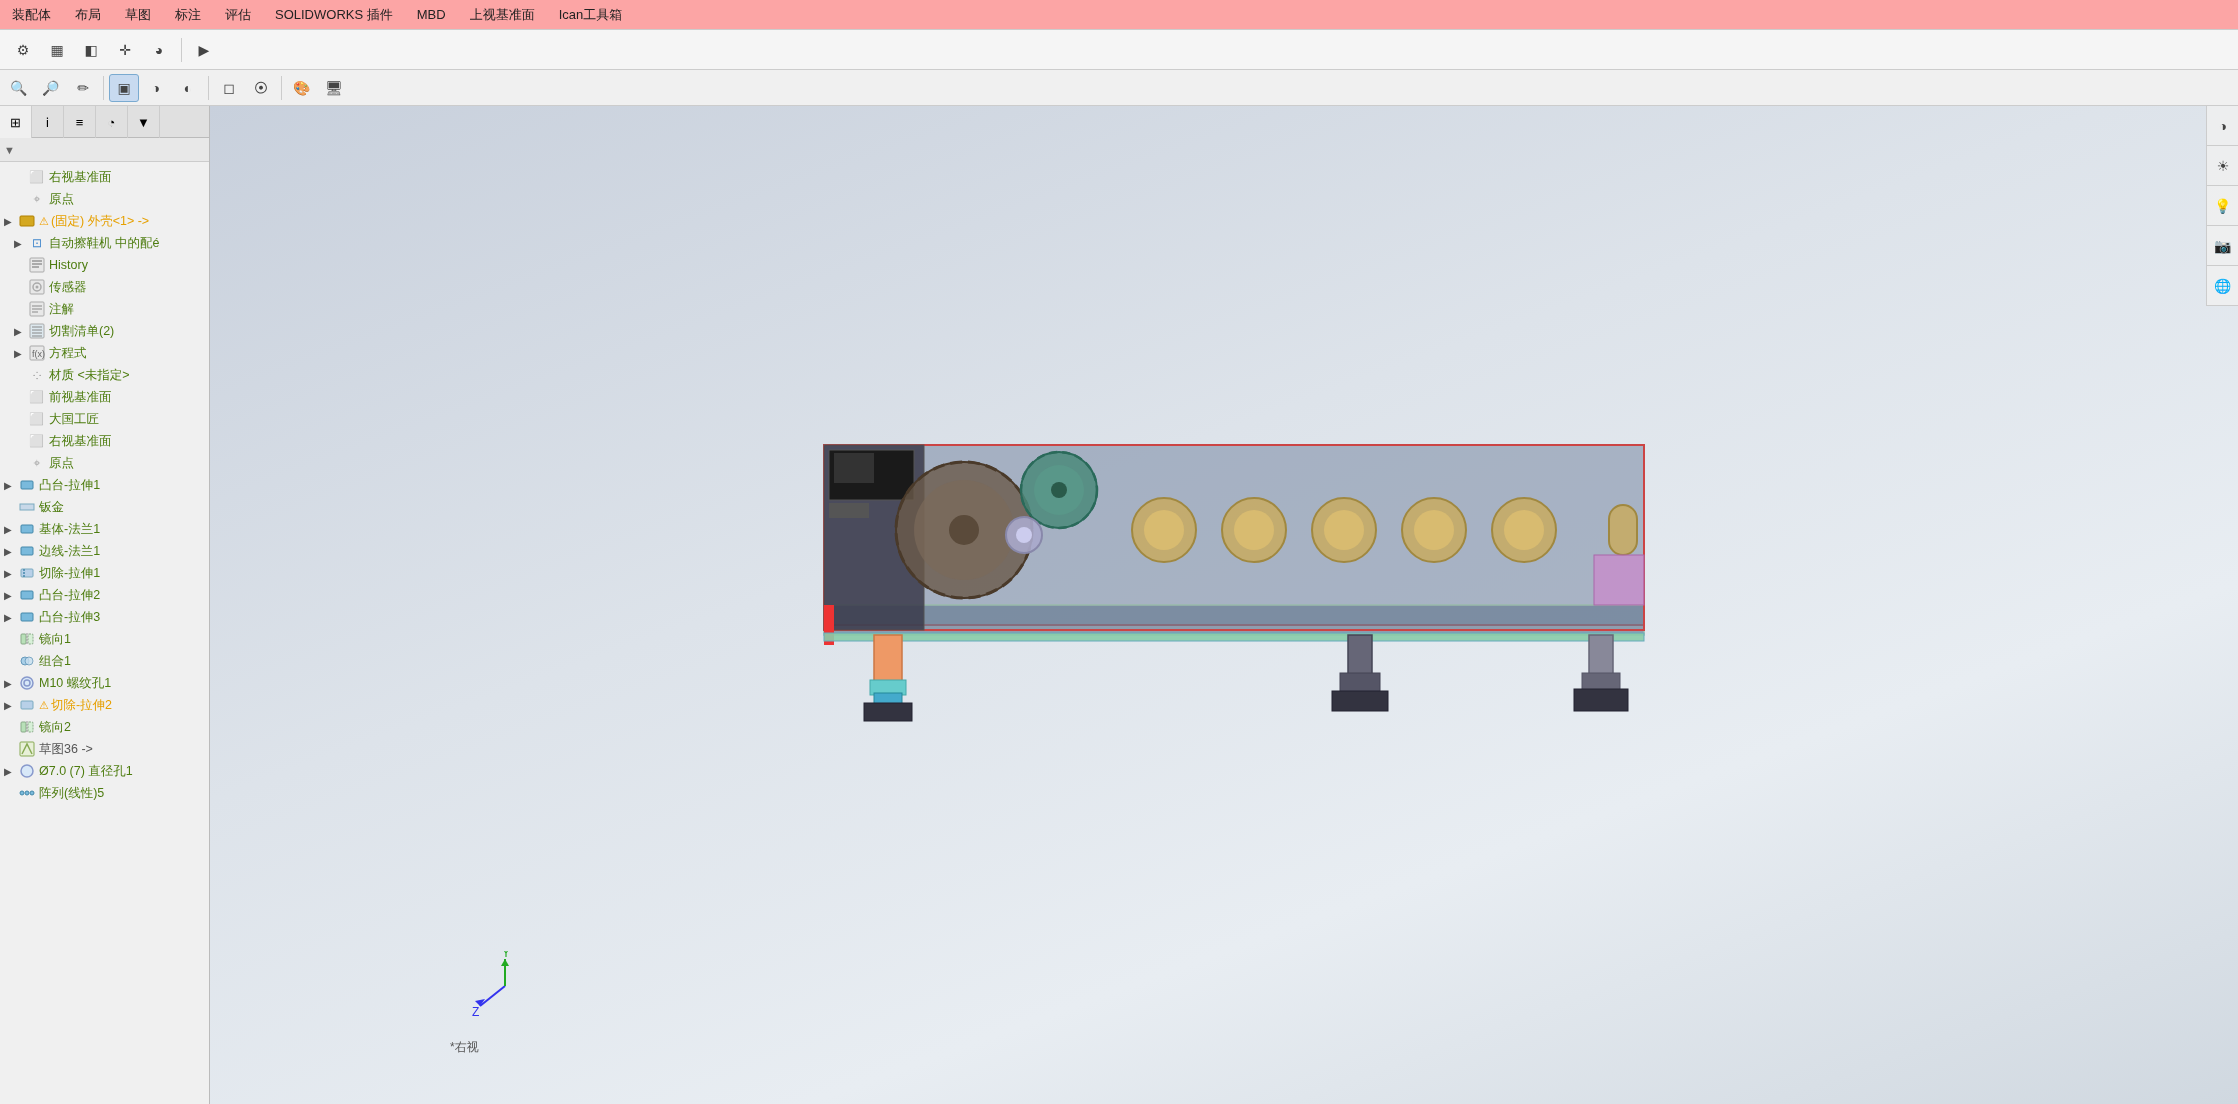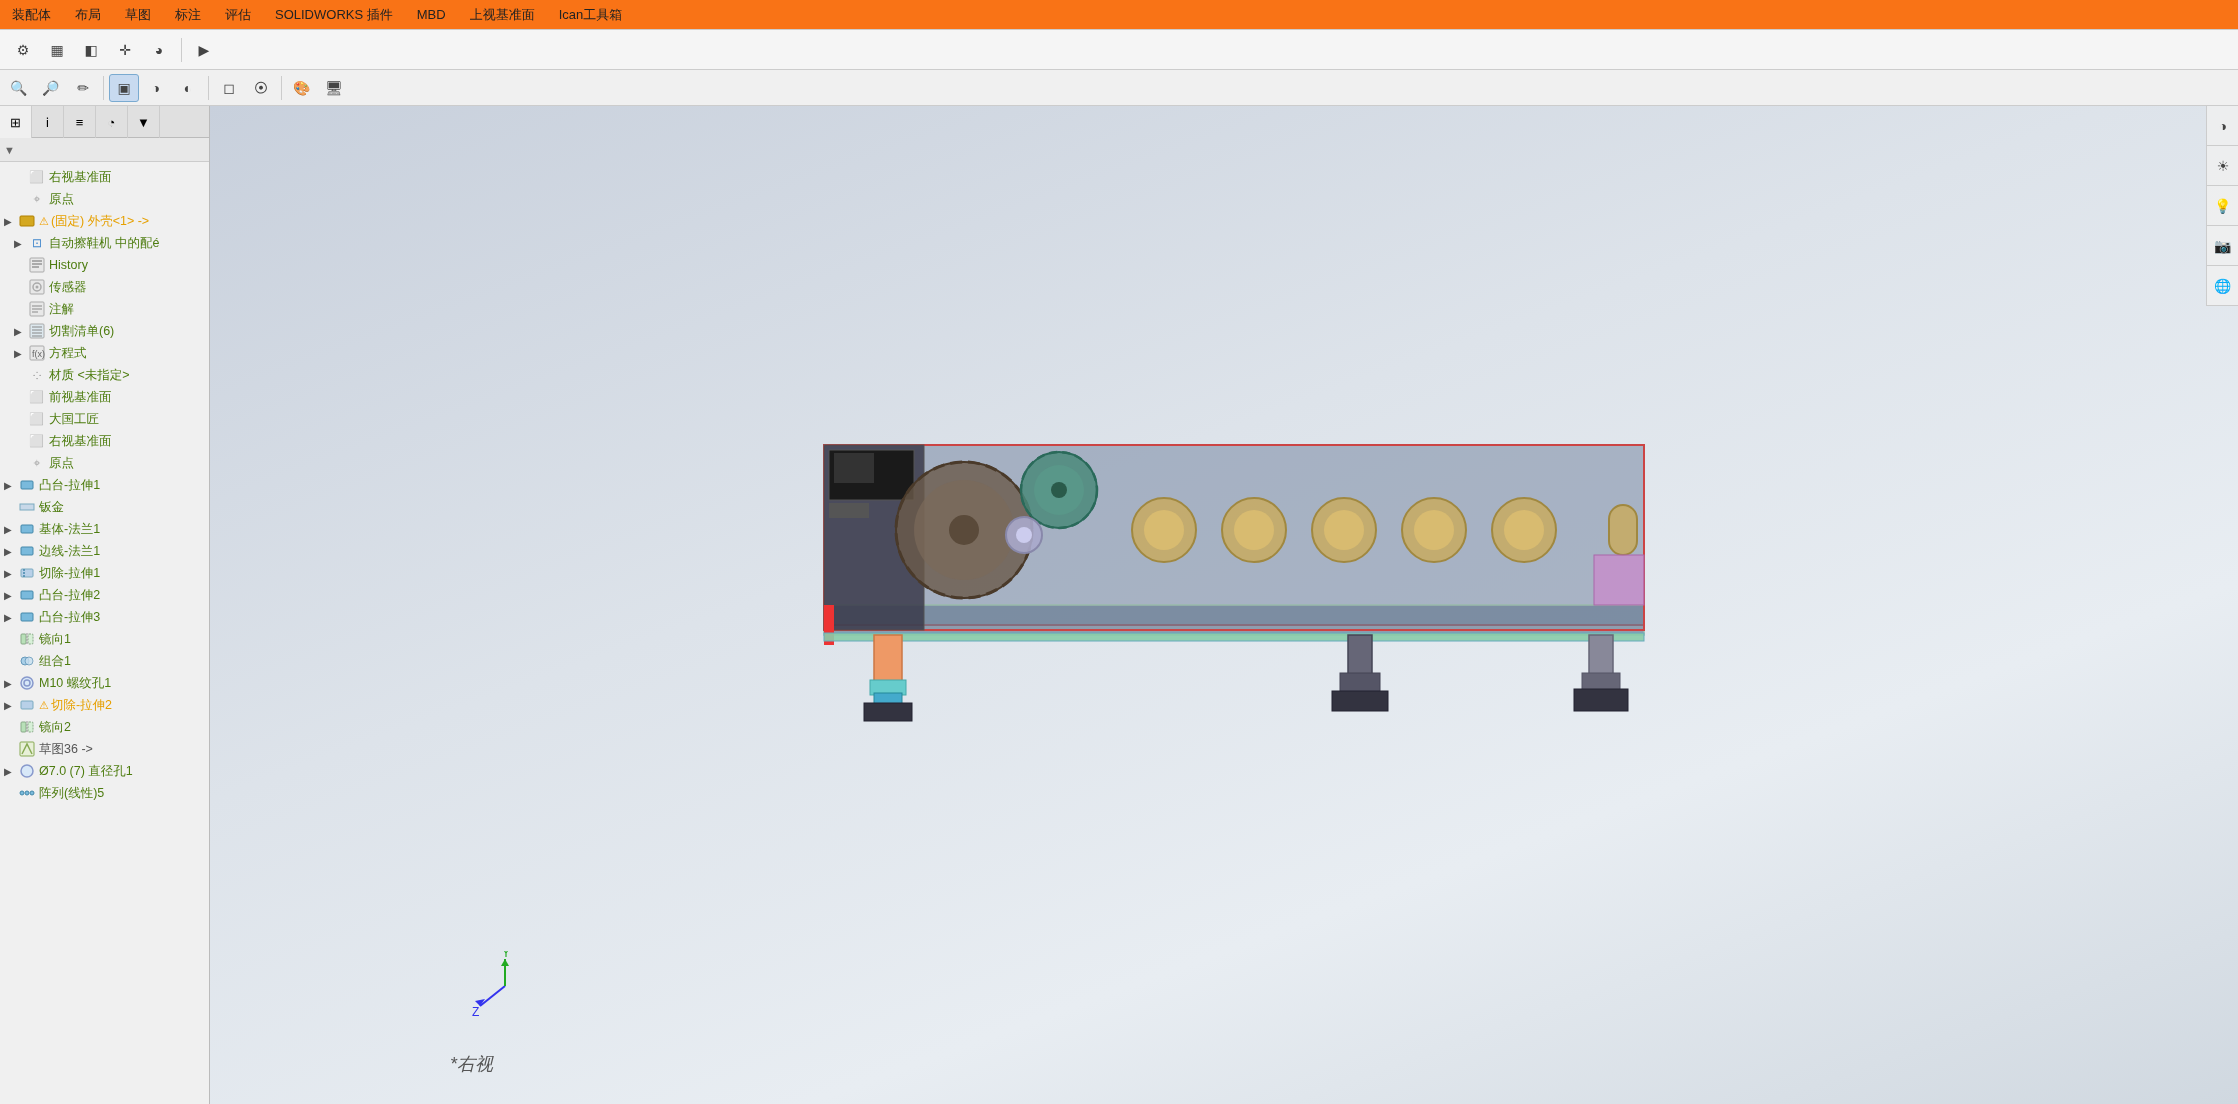--- a/index.html
+++ b/index.html
@@ -1,21 +1,21 @@
 <!DOCTYPE html>
 <html><head>
   <meta charset="utf-8">
   <style>
     * { margin: 0; padding: 0; box-sizing: border-box; }
     body { width: 2238px; height: 1104px; overflow: hidden; background: #d8dde6; font-family: 'SimSun', 'Microsoft YaHei', Arial, sans-serif; font-size: 13px; }
 
     
     .menu-bar {
       height: 30px;
-      background: #f97316;
+      background: #fca5a5;
       border-bottom: 1px solid #ccc;
       display: flex;
       align-items: center;
       padding: 0 8px;
       gap: 16px;
     }
     .menu-item {
       cursor: pointer;
       color: #222;
       font-size: 13px;
@@ -175,25 +175,24 @@
     
     .axis-indicator {
       position: absolute;
       bottom: 80px;
       left: 260px;
     }
 
     
     .view-label {
       position: absolute;
-      bottom: 28px;
+      bottom: 48px;
       left: 240px;
-      font-size: 18px;
+      font-size: 12px;
       color: #555;
-      font-style: italic;
     }
 
     
     .warn-icon { color: #f0a000; font-size: 11px; margin-right: 2px; }
   </style>
 </head>
 <body>
 
 <div class="menu-bar">
   <span class="menu-item">装配体</span>
@@ -322,21 +321,21 @@
         <span class="tree-arrow" style="color:#555;">▶</span>
         <span class="tree-icon" style="color:#888;">
           <svg width="16" height="16" viewBox="0 0 16 16">
               <rect x="1" y="1" width="14" height="14" rx="1" fill="#dde8ee" stroke="#aaa" stroke-width="1"></rect>
               <line x1="3" y1="4" x2="13" y2="4" stroke="#888" stroke-width="1"></line>
               <line x1="3" y1="7" x2="13" y2="7" stroke="#888" stroke-width="1"></line>
               <line x1="3" y1="10" x2="13" y2="10" stroke="#888" stroke-width="1"></line>
               <line x1="3" y1="13" x2="13" y2="13" stroke="#888" stroke-width="1"></line>
             </svg>
         </span>
-        <span class="tree-label">切割清单(6)</span>
+        <span class="tree-label">切割清单(2)</span>
       </div>
 
       <div class="tree-item indent1">
         <span class="tree-arrow" style="color:#555;">▶</span>
         <span class="tree-icon" style="color:#888;">
           <svg width="16" height="16" viewBox="0 0 16 16">
               <rect x="1" y="1" width="14" height="14" rx="1" fill="#e8e8e8" stroke="#aaa" stroke-width="1"></rect>
               <text x="3" y="12" font-size="9" fill="#666" font-family="Arial">f(x)</text>
             </svg>
         </span>

